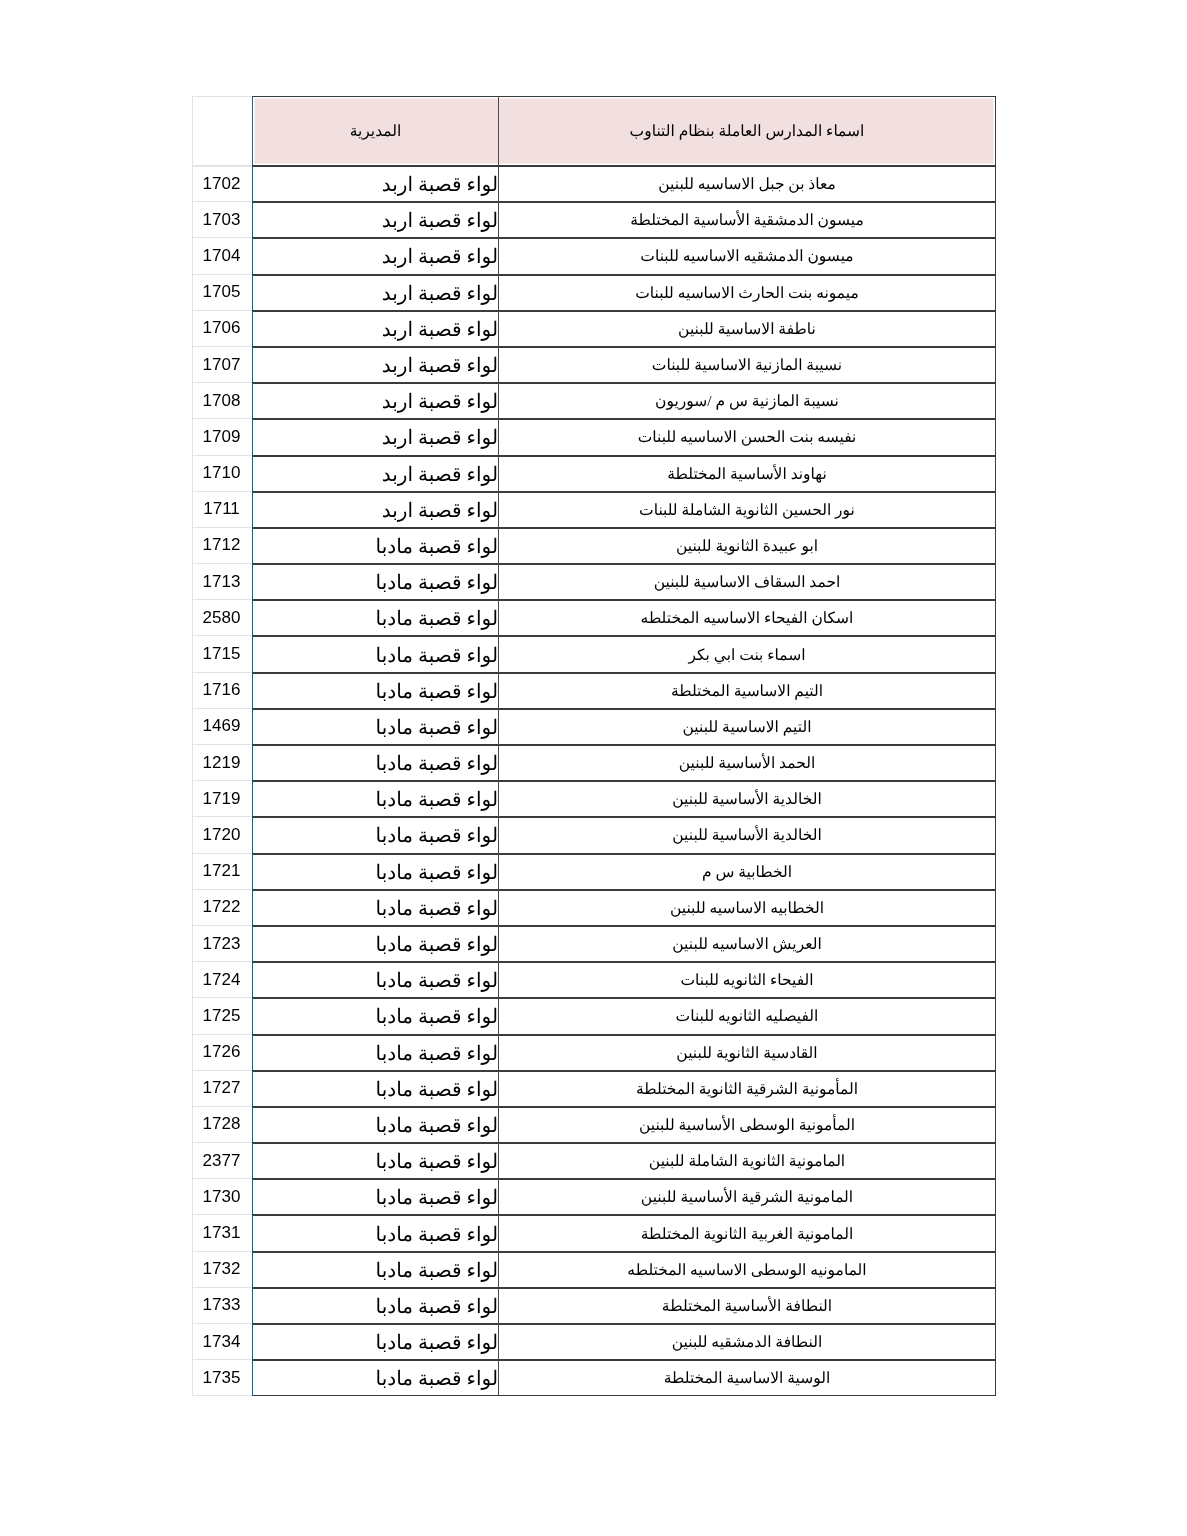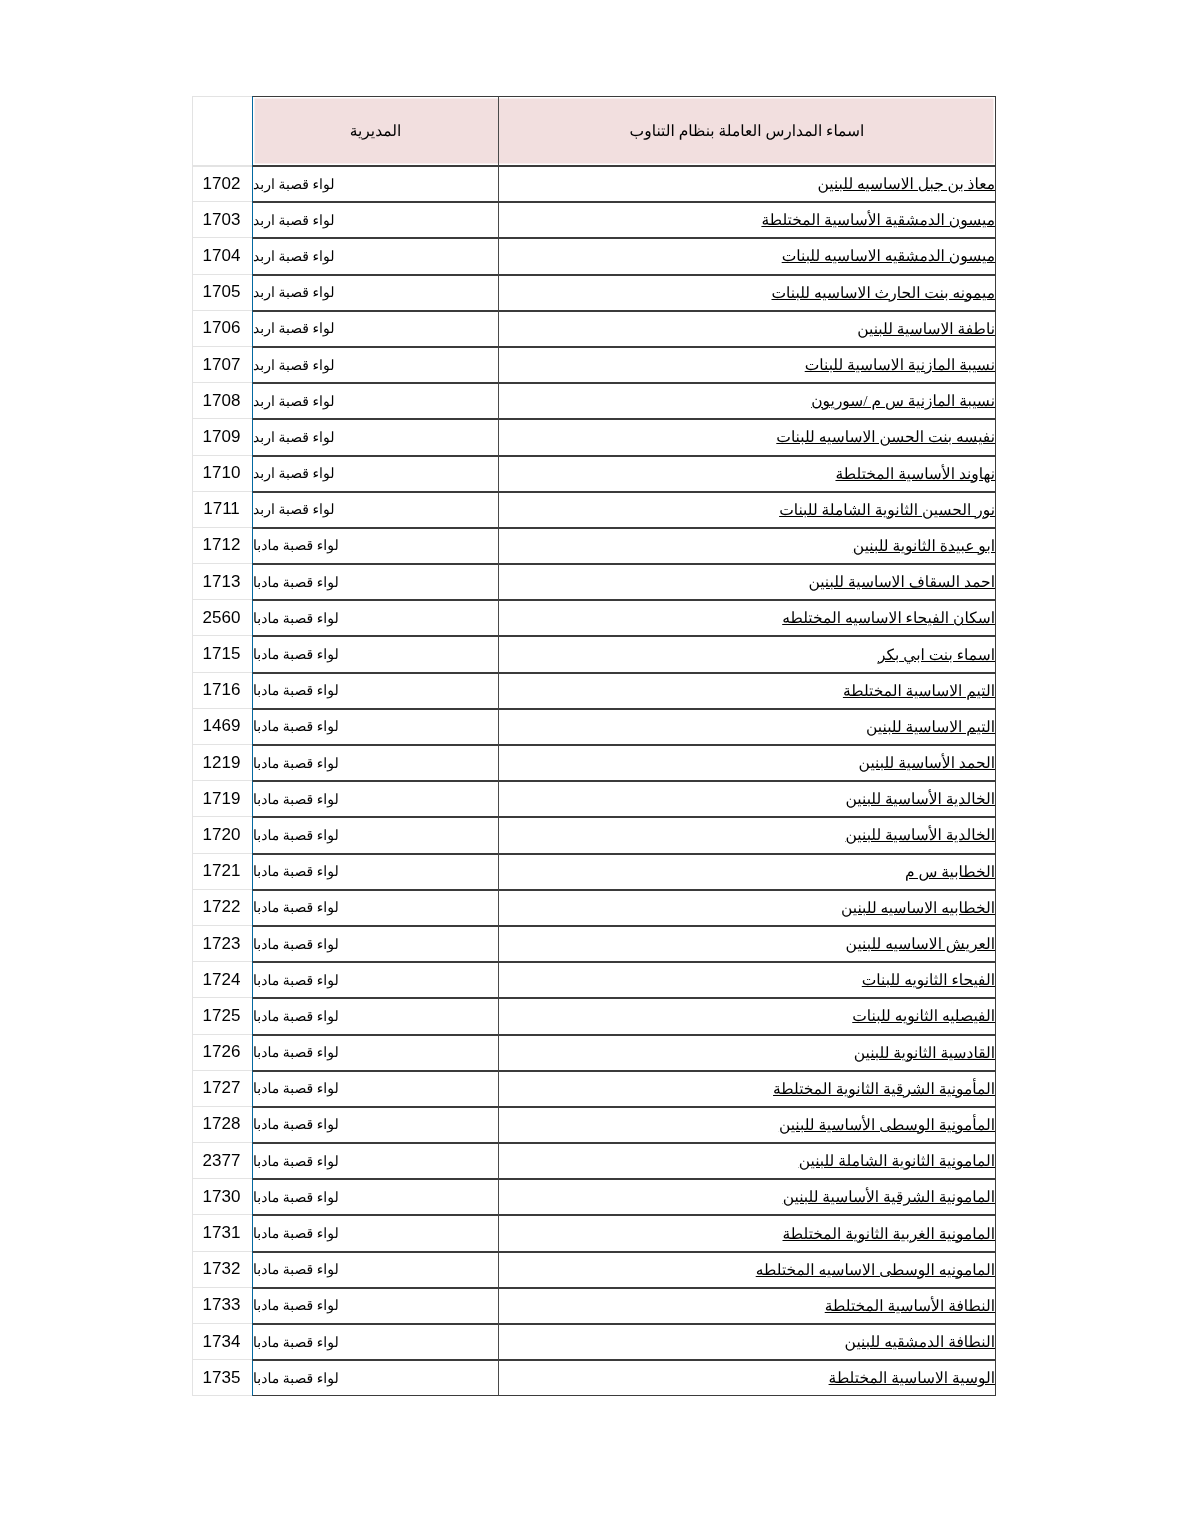--- a/index.html
+++ b/index.html
@@ -87,29 +87,28 @@
     background: #ffffff !important;
     border-top: 1px solid #e3e3e3;
     border-bottom: 1px solid #e3e3e3;
     border-left: 1px solid #e3e3e3;
   }
 
   
   tr.row { height: 36.2px; }
 
   .c-school-cell {
-    text-align: right;
+    text-align: center;
     font-size: 15.5px;
     padding-left: 6px;
     white-space: nowrap;
-    text-decoration: underline;
   }
   .c-dir-cell {
-    text-align: left;
-    font-size: 14px;
+    text-align: right;
+    font-size: 20px;
     white-space: nowrap;
   }
 
   
   .c-num-cell {
     direction: ltr;
     text-align: center;
     font-size: 17px;
     font-family: "Liberation Sans", "DejaVu Sans", sans-serif;
     border-bottom: 1px solid #e3e3e3;
@@ -197,21 +196,21 @@
             <td class="c-num-cell">1712</td>
           </tr>
           <tr class="row">
             <td class="cell-main edge-right div-left c-school-cell">احمد السقاف الاساسية للبنين</td>
             <td class="cell-main edge-left c-dir-cell">لواء قصبة مادبا</td>
             <td class="c-num-cell">1713</td>
           </tr>
           <tr class="row">
             <td class="cell-main edge-right div-left c-school-cell">اسكان الفيحاء الاساسيه المختلطه</td>
             <td class="cell-main edge-left c-dir-cell">لواء قصبة مادبا</td>
-            <td class="c-num-cell">2560</td>
+            <td class="c-num-cell">2580</td>
           </tr>
           <tr class="row">
             <td class="cell-main edge-right div-left c-school-cell">اسماء بنت ابي بكر</td>
             <td class="cell-main edge-left c-dir-cell">لواء قصبة مادبا</td>
             <td class="c-num-cell">1715</td>
           </tr>
           <tr class="row">
             <td class="cell-main edge-right div-left c-school-cell">التيم الاساسية المختلطة</td>
             <td class="cell-main edge-left c-dir-cell">لواء قصبة مادبا</td>
             <td class="c-num-cell">1716</td>

